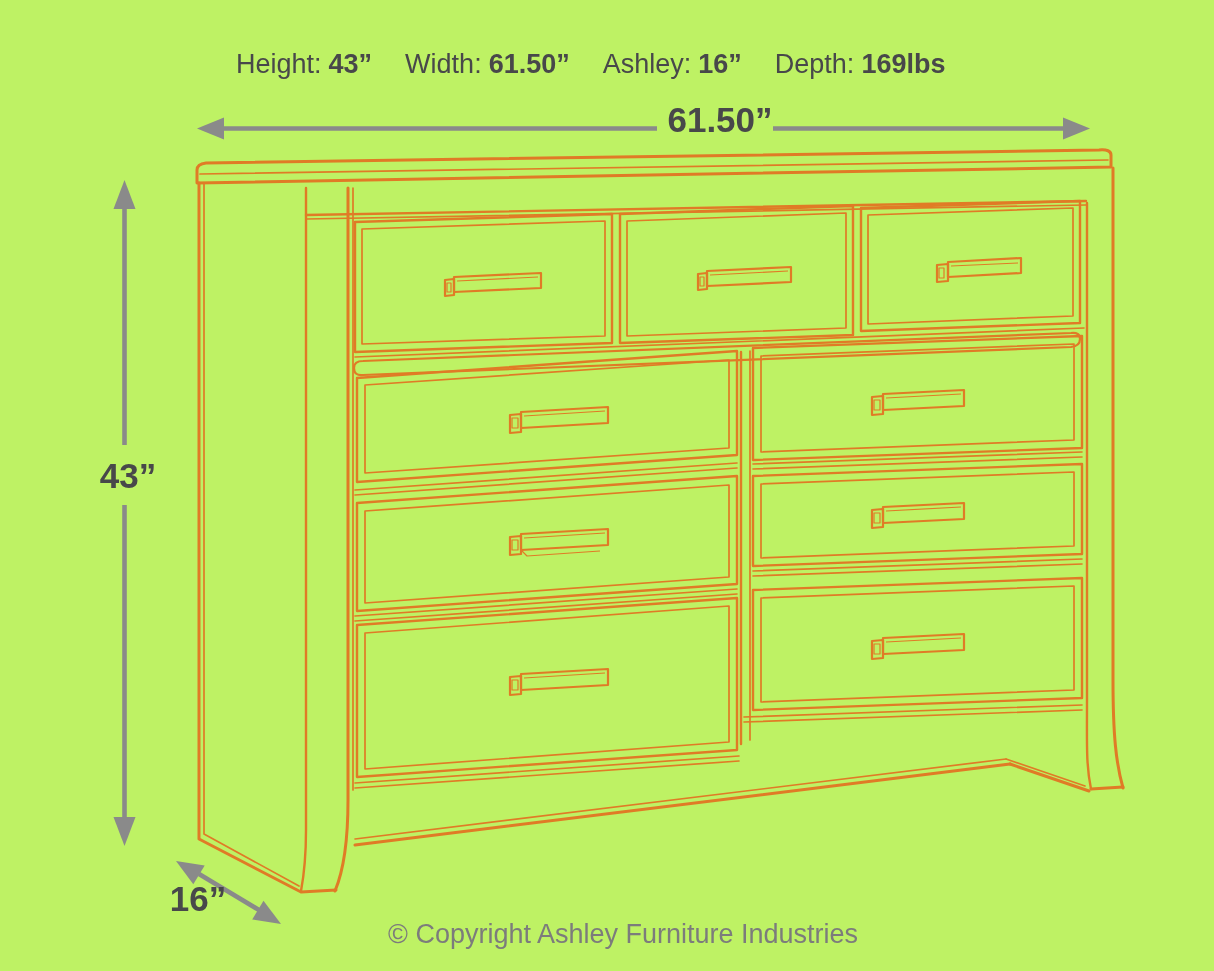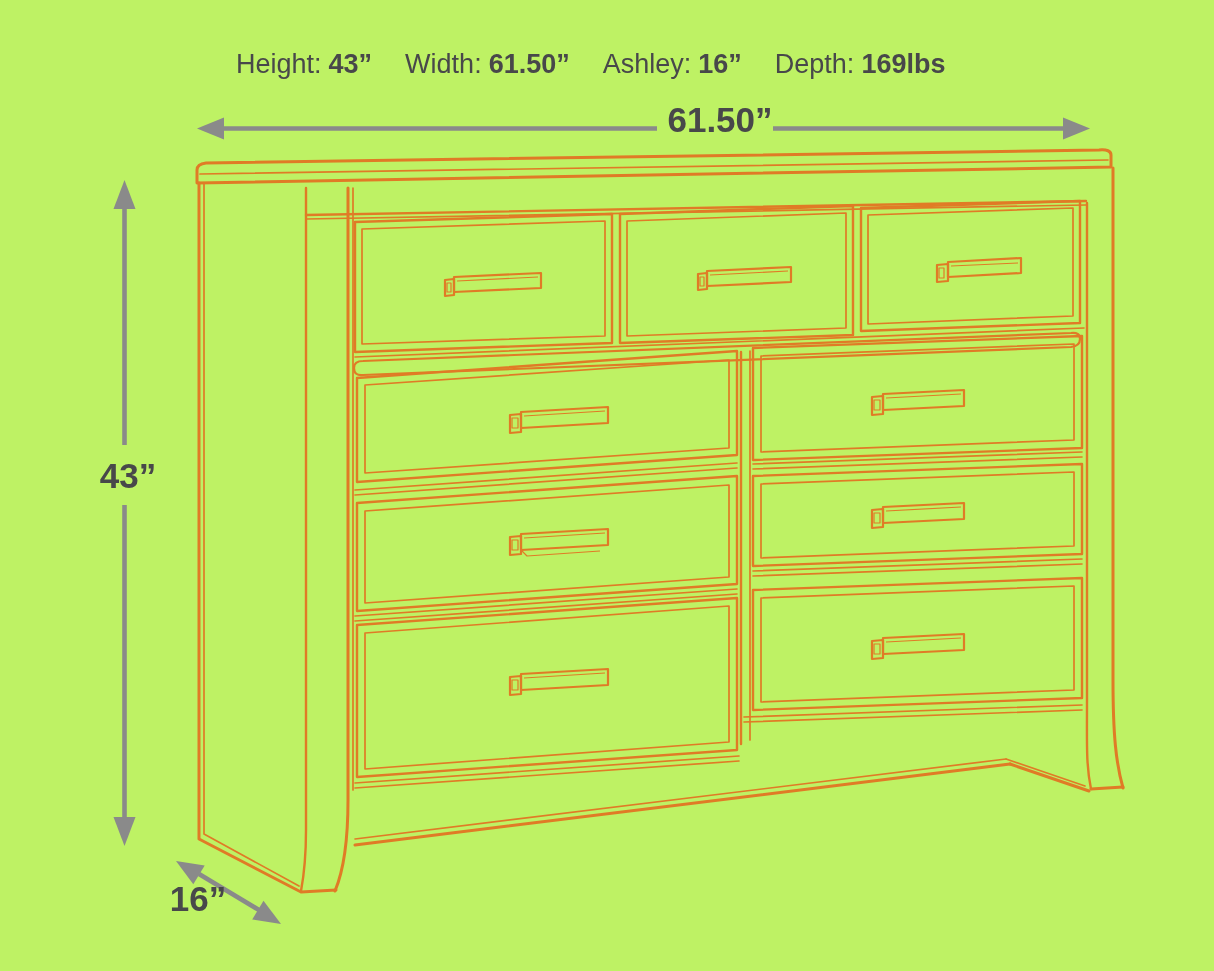--- a/index.html
+++ b/index.html
@@ -210,14 +210,15 @@
         <path class="hl" d="M883 638 L964 634 L964 650 L883 654 Z"></path>
         <path class="ht" d="M886 642 L961 638"></path>
       </g>
     </g>
   </svg>
 
   <div class="dim-label width">61.50”</div>
   <div class="dim-label height">43”</div>
   <div class="dim-label depth">16”</div>
 
+  <div class="copyright">© Copyright Ashley Furniture Industries</div>
 
 </div>
 
 </body></html>

